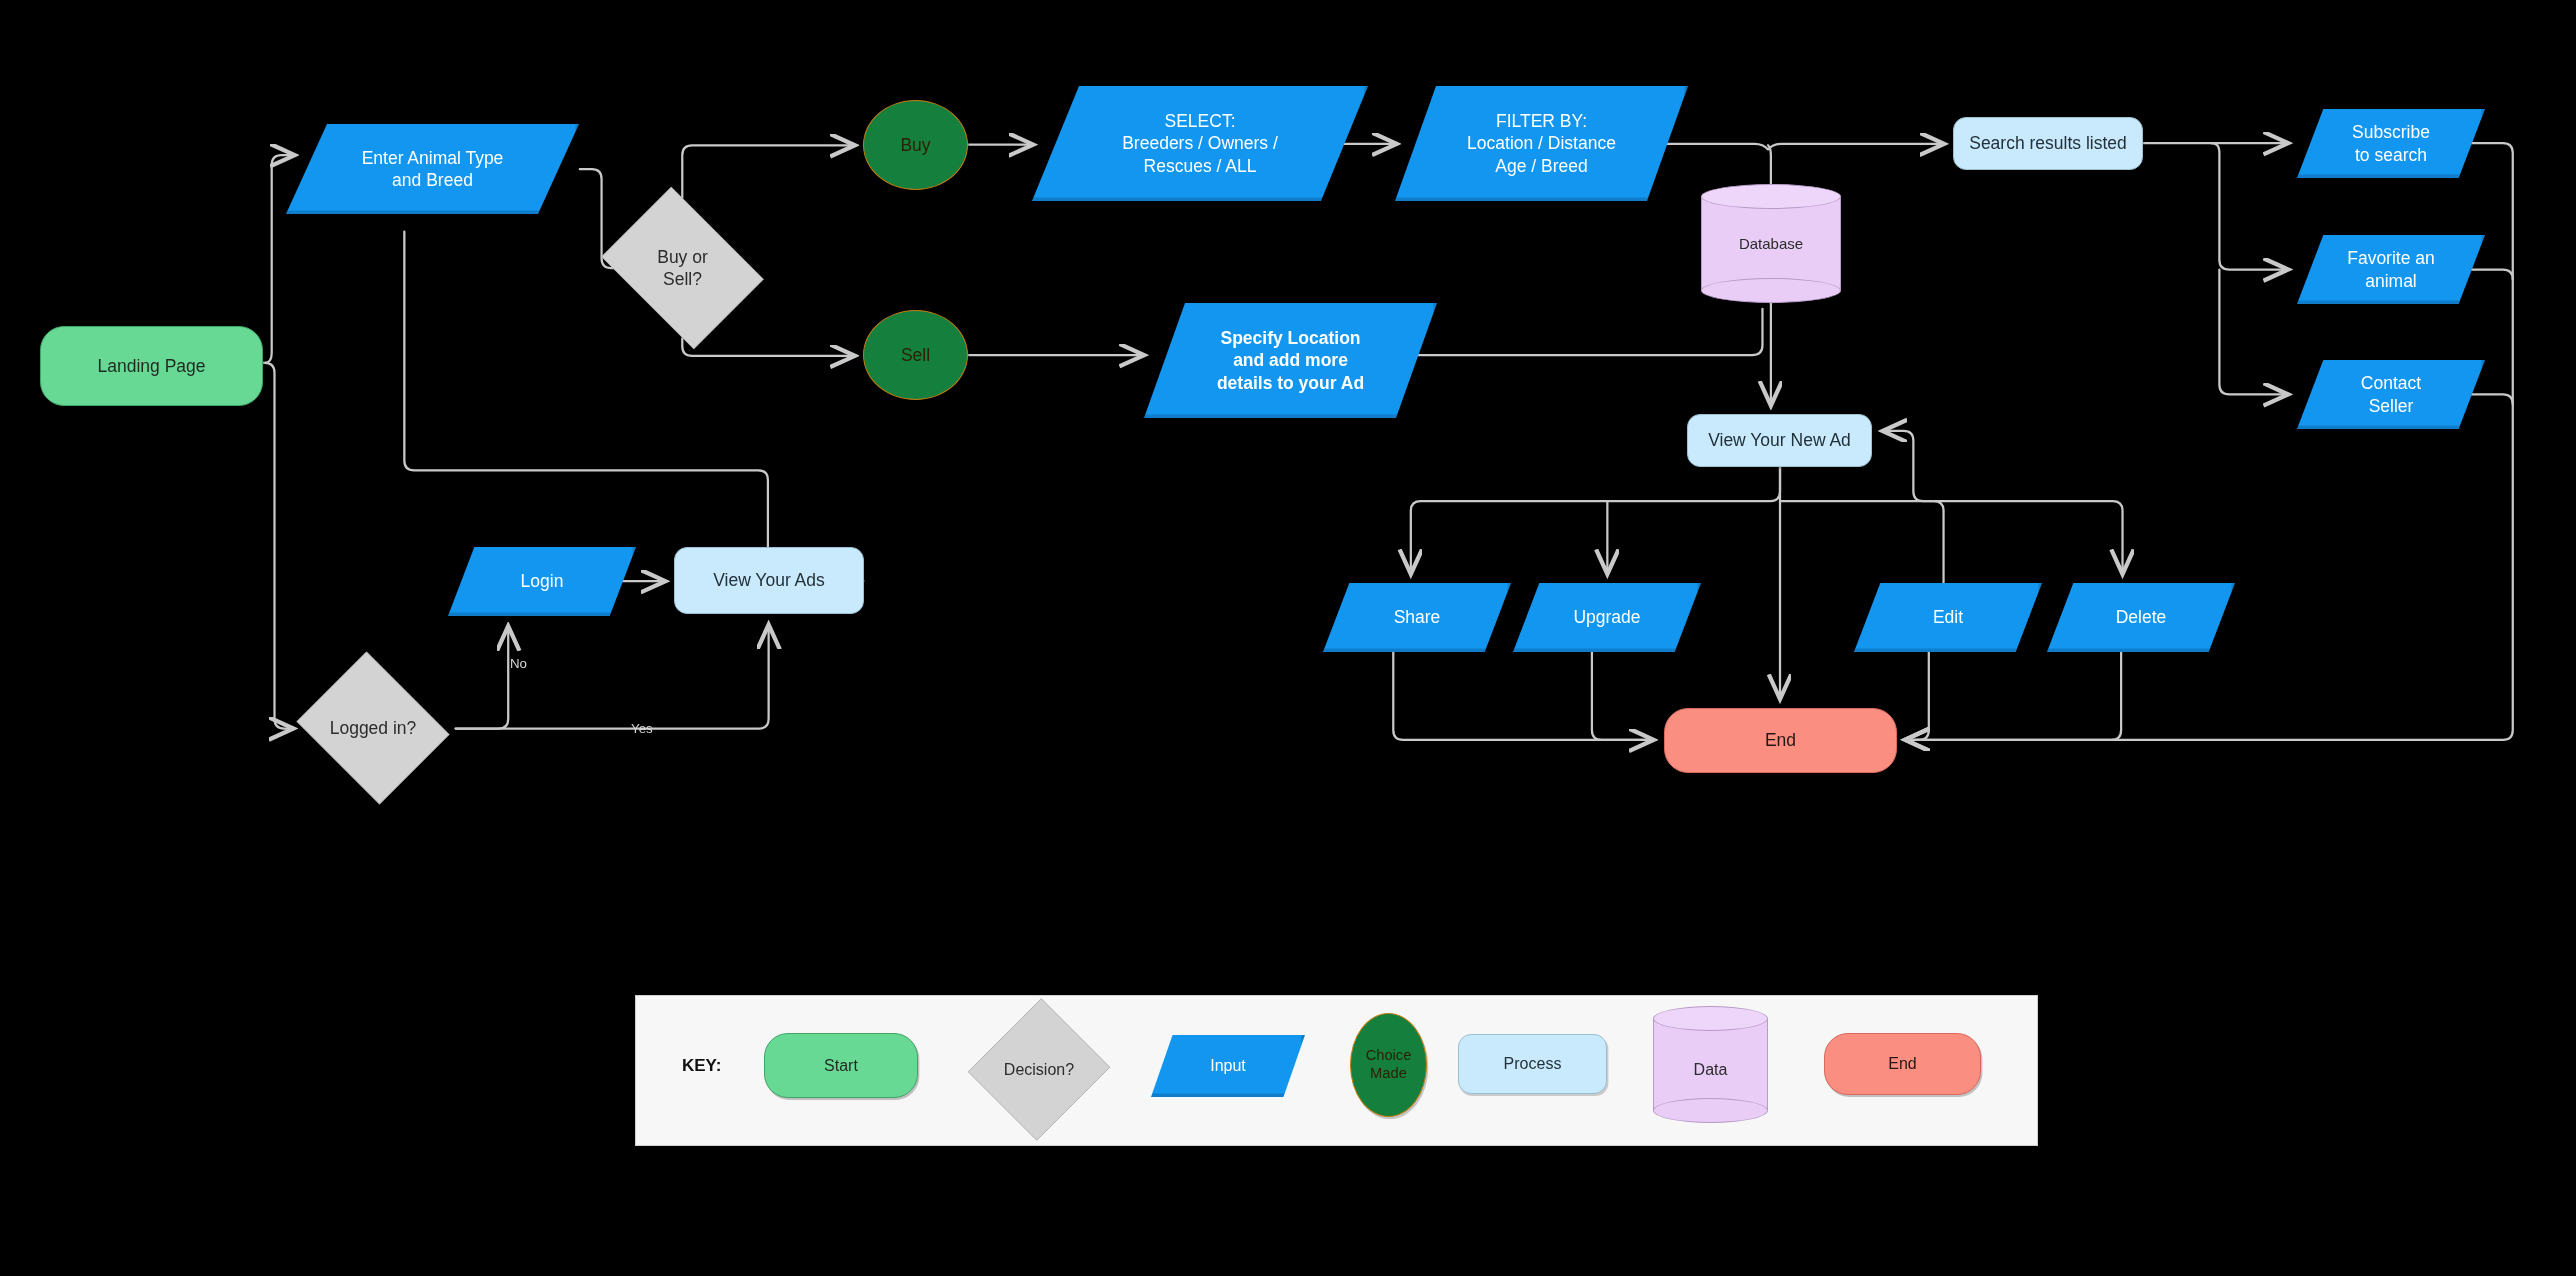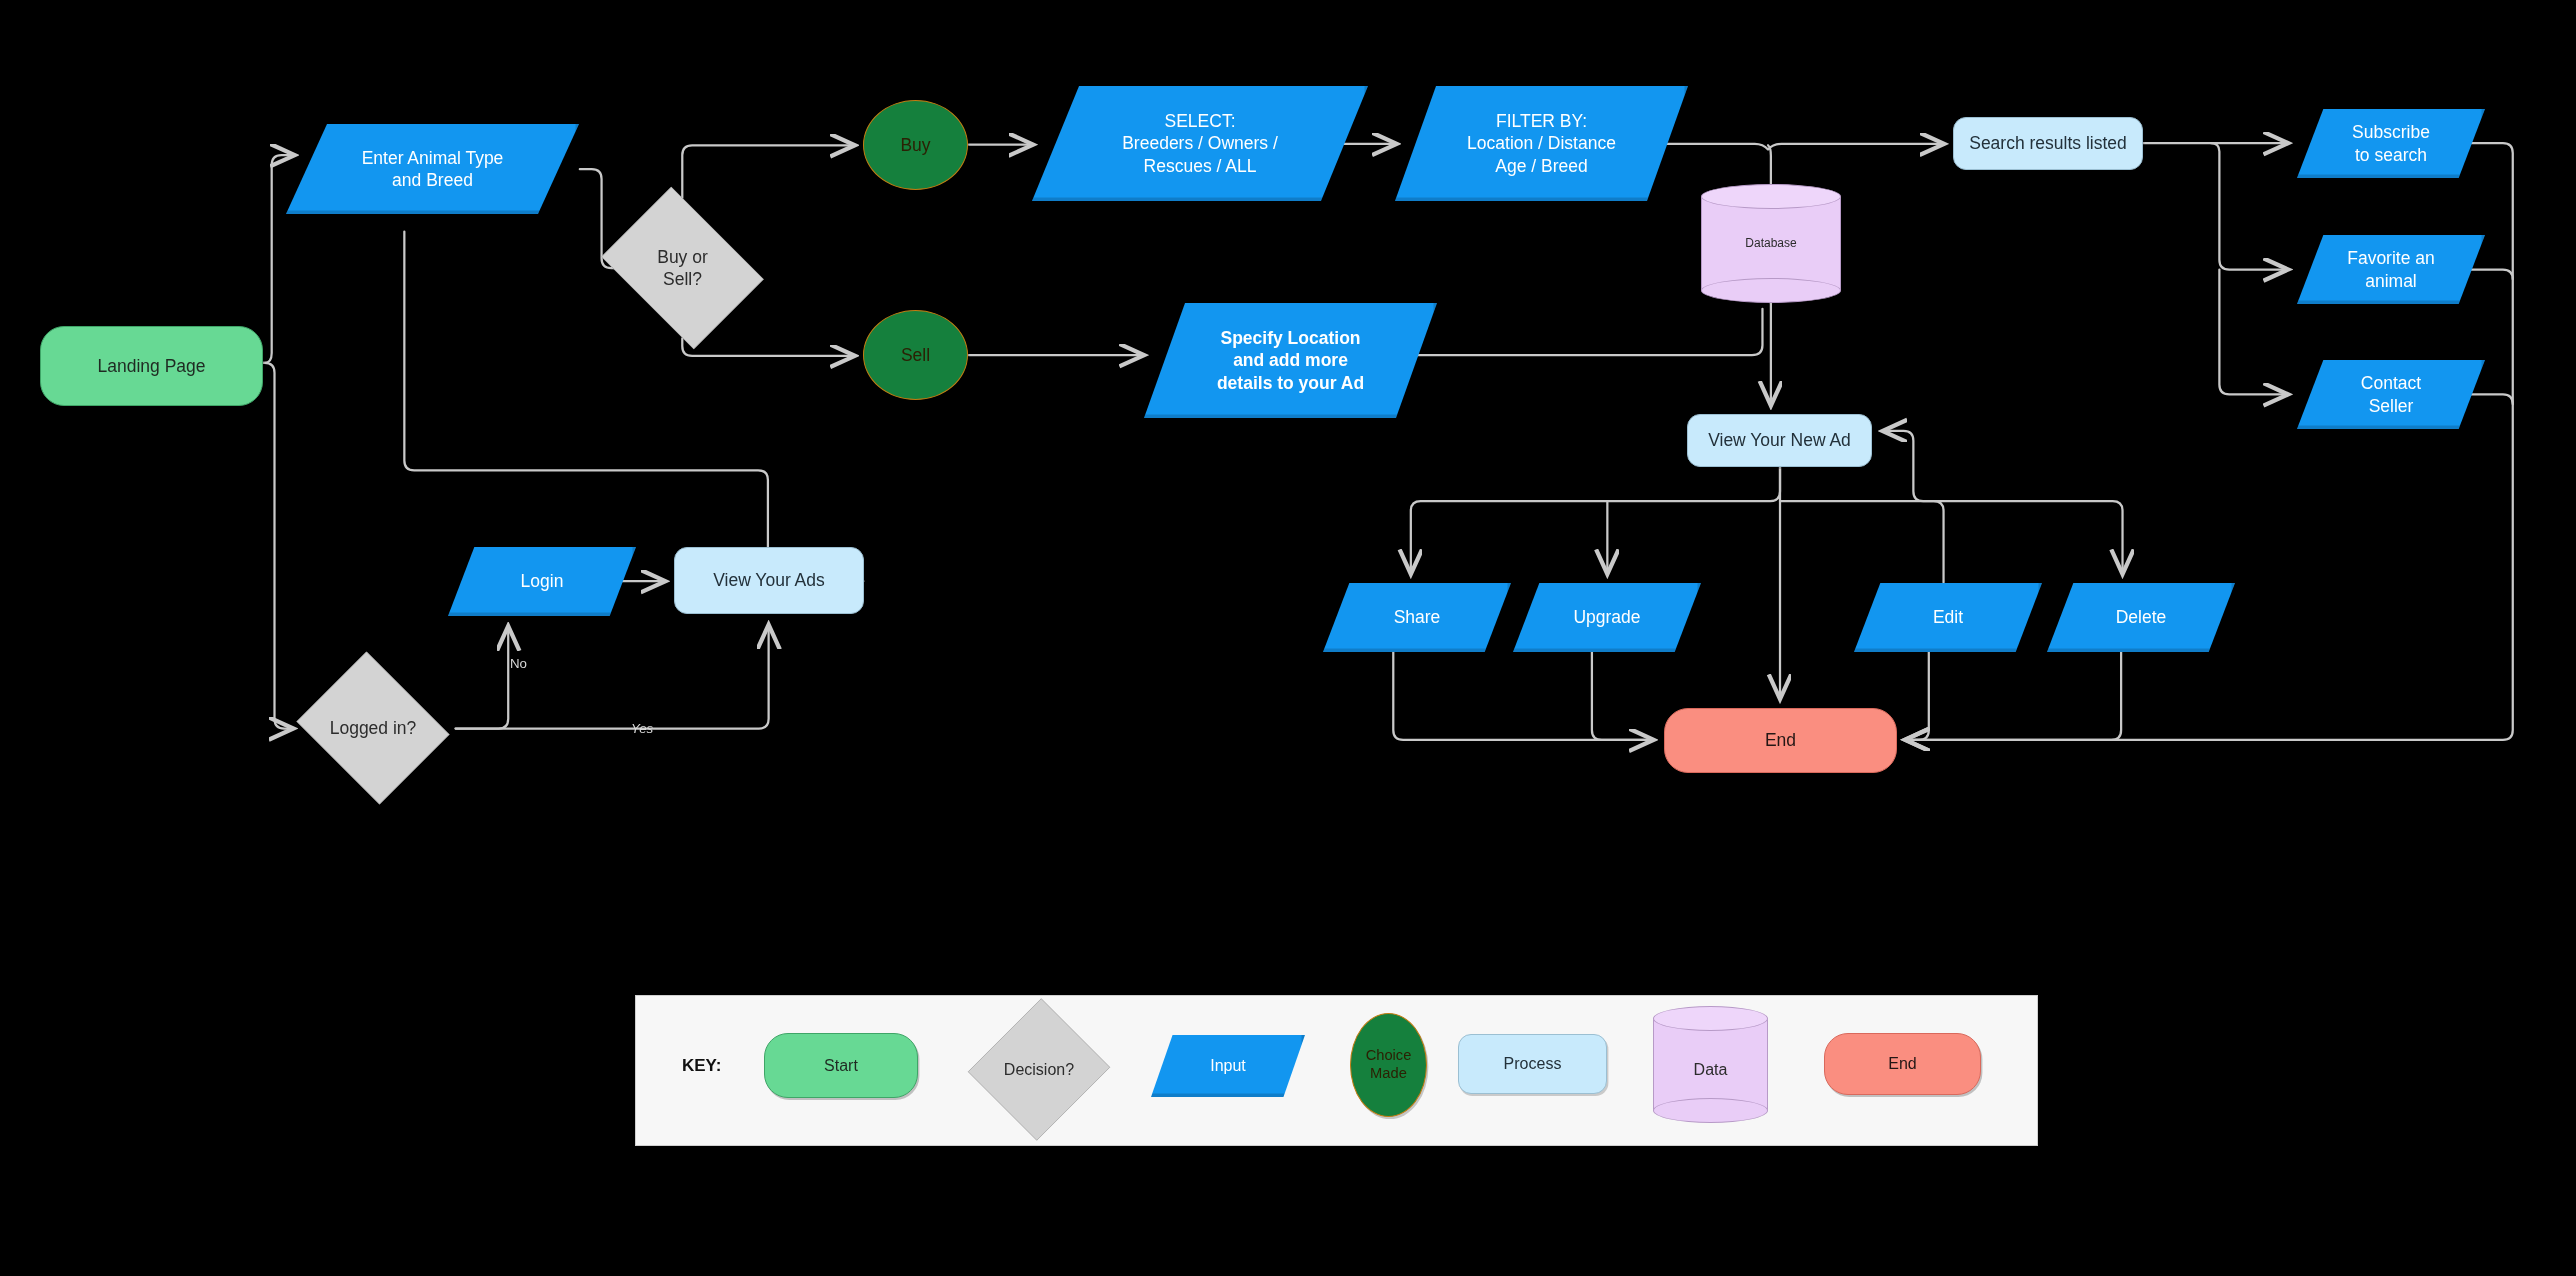--- a/index.html
+++ b/index.html
@@ -21,21 +21,21 @@
   .shp-input{background:#1296f0;color:#fff;font-size:17.5px;
              clip-path:polygon(14% 0,100% 0,86% 100%,0 100%);}
   .shp-input::after{content:"";position:absolute;inset:0;
              clip-path:polygon(14% 0,100% 0,86% 100%,0 100%);
              box-shadow:inset -3.5px -3.5px 0 rgba(0,0,0,.16);pointer-events:none;}
   .shp-decision{color:#2c2c2c;font-size:17.5px;}
   .shp-decision .dia{position:absolute;inset:0;background:#d3d3d3;
              border:1.4px solid #a9a9a9;transform:rotate(45deg) scale(.707);z-index:1;}
   .shp-choice{background:#15803d;border:1.4px solid #c27c12;border-radius:50%;
              color:#2b2104;font-size:17.5px;box-shadow:1.4px 2.1px 0 rgba(0,0,0,.2);}
-  .shp-data{color:#2c2c2c;font-size:12px;}
+  .shp-data{color:#2c2c2c;font-size:15px;}
   .cyl-body{position:absolute;left:0;right:0;top:12.6px;bottom:12.6px;background:#e9cdf7;
             border-left:1.4px solid #b79ac7;border-right:1.4px solid #b79ac7;}
   .cyl-top{position:absolute;left:0;right:0;top:0;height:25px;background:#eed6fa;
            border:1.4px solid #b79ac7;border-radius:50%;box-sizing:border-box;}
   .cyl-bot{position:absolute;left:0;right:0;bottom:0;height:25px;background:#e9cdf7;
            border:1.4px solid #b79ac7;border-radius:50%;box-sizing:border-box;}
   .shp-data .lbl{z-index:4;}
 
   
   #legend{position:absolute;left:587px;top:995px;width:1401px;height:149px;
@@ -215,21 +215,21 @@
 
 <div class="node shp-input" style="left:2047px;top:583px;width:188px;height:69px;">
   <span class="lbl">Delete</span>
 </div>
 
 <div class="node shp-end" style="left:1664px;top:708px;width:233px;height:65px;">
   <span class="lbl">End</span>
 </div>
 
 <div style="position:absolute;left:510px;top:656px;font-size:13.3px;color:#d8d8d8;">No</div>
-<div style="position:absolute;left:631px;top:721px;font-size:13.3px;color:#d8d8d8;font-style:italic;">Yes</div>
+<div style="position:absolute;left:631px;top:721px;font-size:13.3px;color:#d8d8d8;">Yes</div>
 
 <div id="legend">
   <div id="legend-title">KEY:</div>
 
   <div class="lg shp-start" style="left:128px;top:37px;width:154px;height:65px;font-size:16px;">
     <span class="lbl">Start</span>
   </div>
 
   <div class="lg shp-decision" style="left:334px;top:0px;width:138px;height:147px;font-size:16px;">
     <span class="dia"></span>

